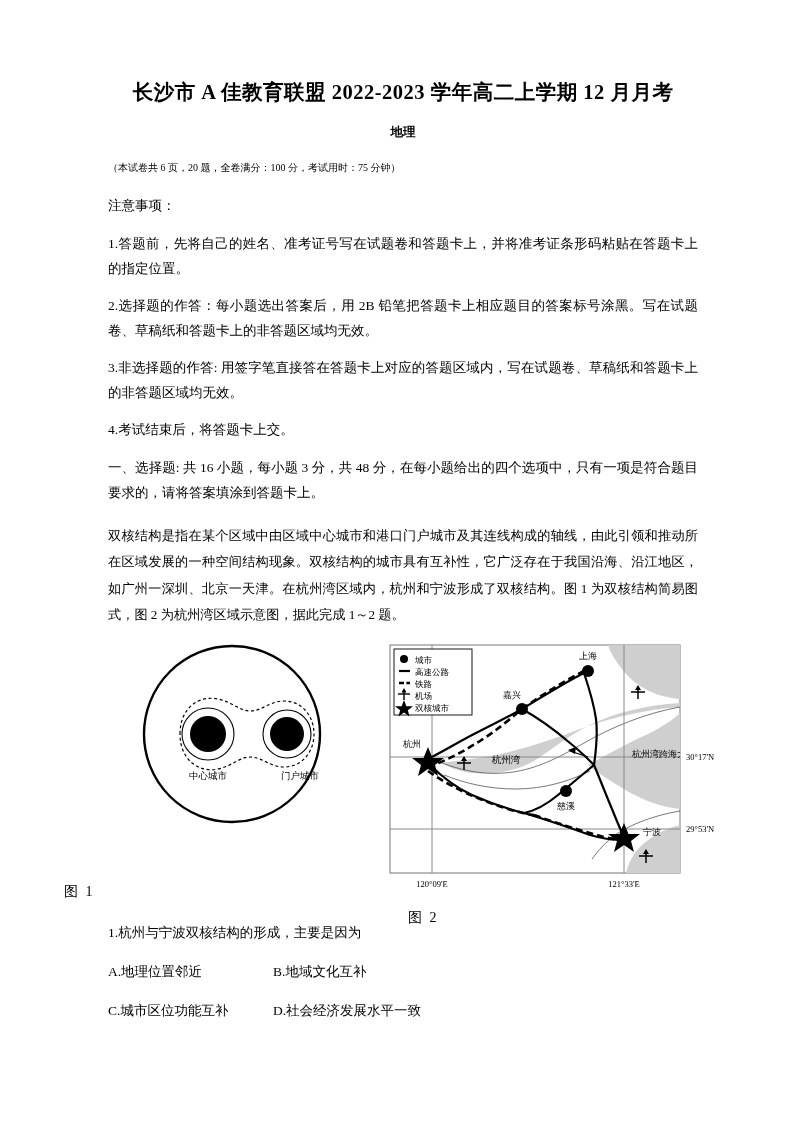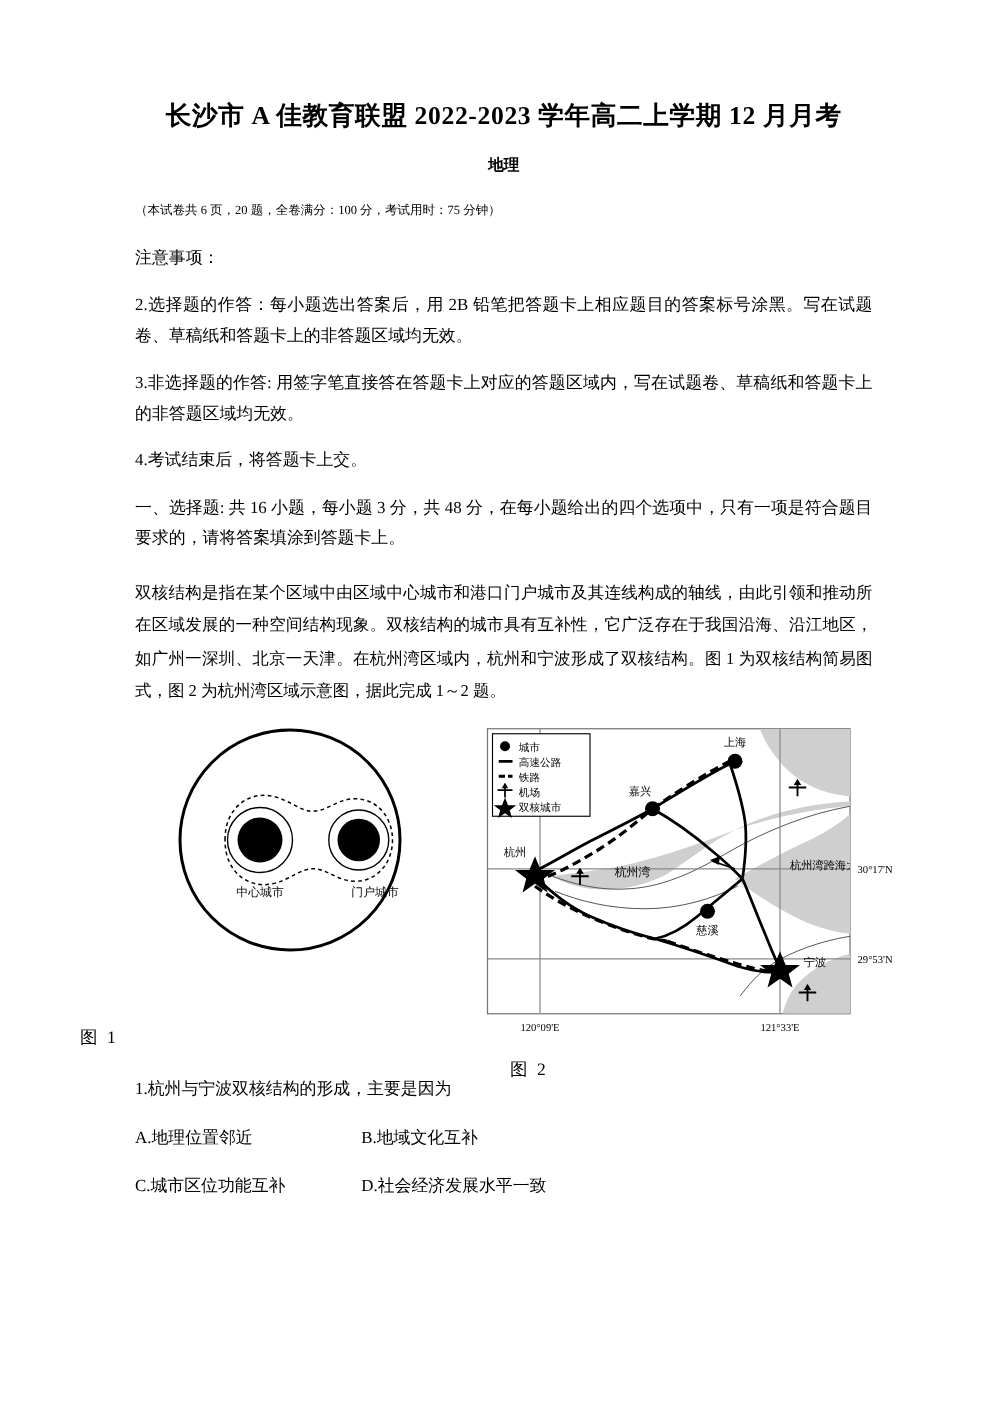--- a/index.html
+++ b/index.html
@@ -81,37 +81,37 @@
   .q-stem {
     font-size:13.5px;
     line-height:1.8;
     margin:0 0 15px 0;
   }
   .q-options {
     display:flex;
     font-size:13.5px;
     line-height:1.8;
     margin:0 0 15px 0;
-    gap:16px;
   }
   .opt-a { width:165px; }
   .opt-c { width:165px; }
 
   svg { display:block; }
 </style>
 </head>
 <body>
 
 <div class="page">
 
   <h1 class="doc-title">长沙市 A 佳教育联盟 2022-2023 学年高二上学期 12 月月考</h1>
   <div class="doc-subject">地理</div>
   <div class="meta-line">（本试卷共 6 页，20 题，全卷满分：100 分，考试用时：75 分钟）</div>
 
   <div class="notice-head">注意事项：</div>
+  <div class="notice-item">1.答题前，先将自己的姓名、准考证号写在试题卷和答题卡上，并将准考证条形码粘贴在答题卡上的指定位置。</div>
   <div class="notice-item">2.选择题的作答：每小题选出答案后，用 2B 铅笔把答题卡上相应题目的答案标号涂黑。写在试题卷、草稿纸和答题卡上的非答题区域均无效。</div>
   <div class="notice-item">3.非选择题的作答: 用签字笔直接答在答题卡上对应的答题区域内，写在试题卷、草稿纸和答题卡上的非答题区域均无效。</div>
   <div class="notice-item">4.考试结束后，将答题卡上交。</div>
 
   <div class="section-head">一、选择题: 共 16 小题，每小题 3 分，共 48 分，在每小题给出的四个选项中，只有一项是符合题目要求的，请将答案填涂到答题卡上。</div>
 
   <div class="passage">双核结构是指在某个区域中由区域中心城市和港口门户城市及其连线构成的轴线，由此引领和推动所在区域发展的一种空间结构现象。双核结构的城市具有互补性，它广泛存在于我国沿海、沿江地区，如广州一深圳、北京一天津。在杭州湾区域内，杭州和宁波形成了双核结构。图 1 为双核结构简易图式，图 2 为杭州湾区域示意图，据此完成 1～2 题。</div>
 
   <div class="figures">
 

